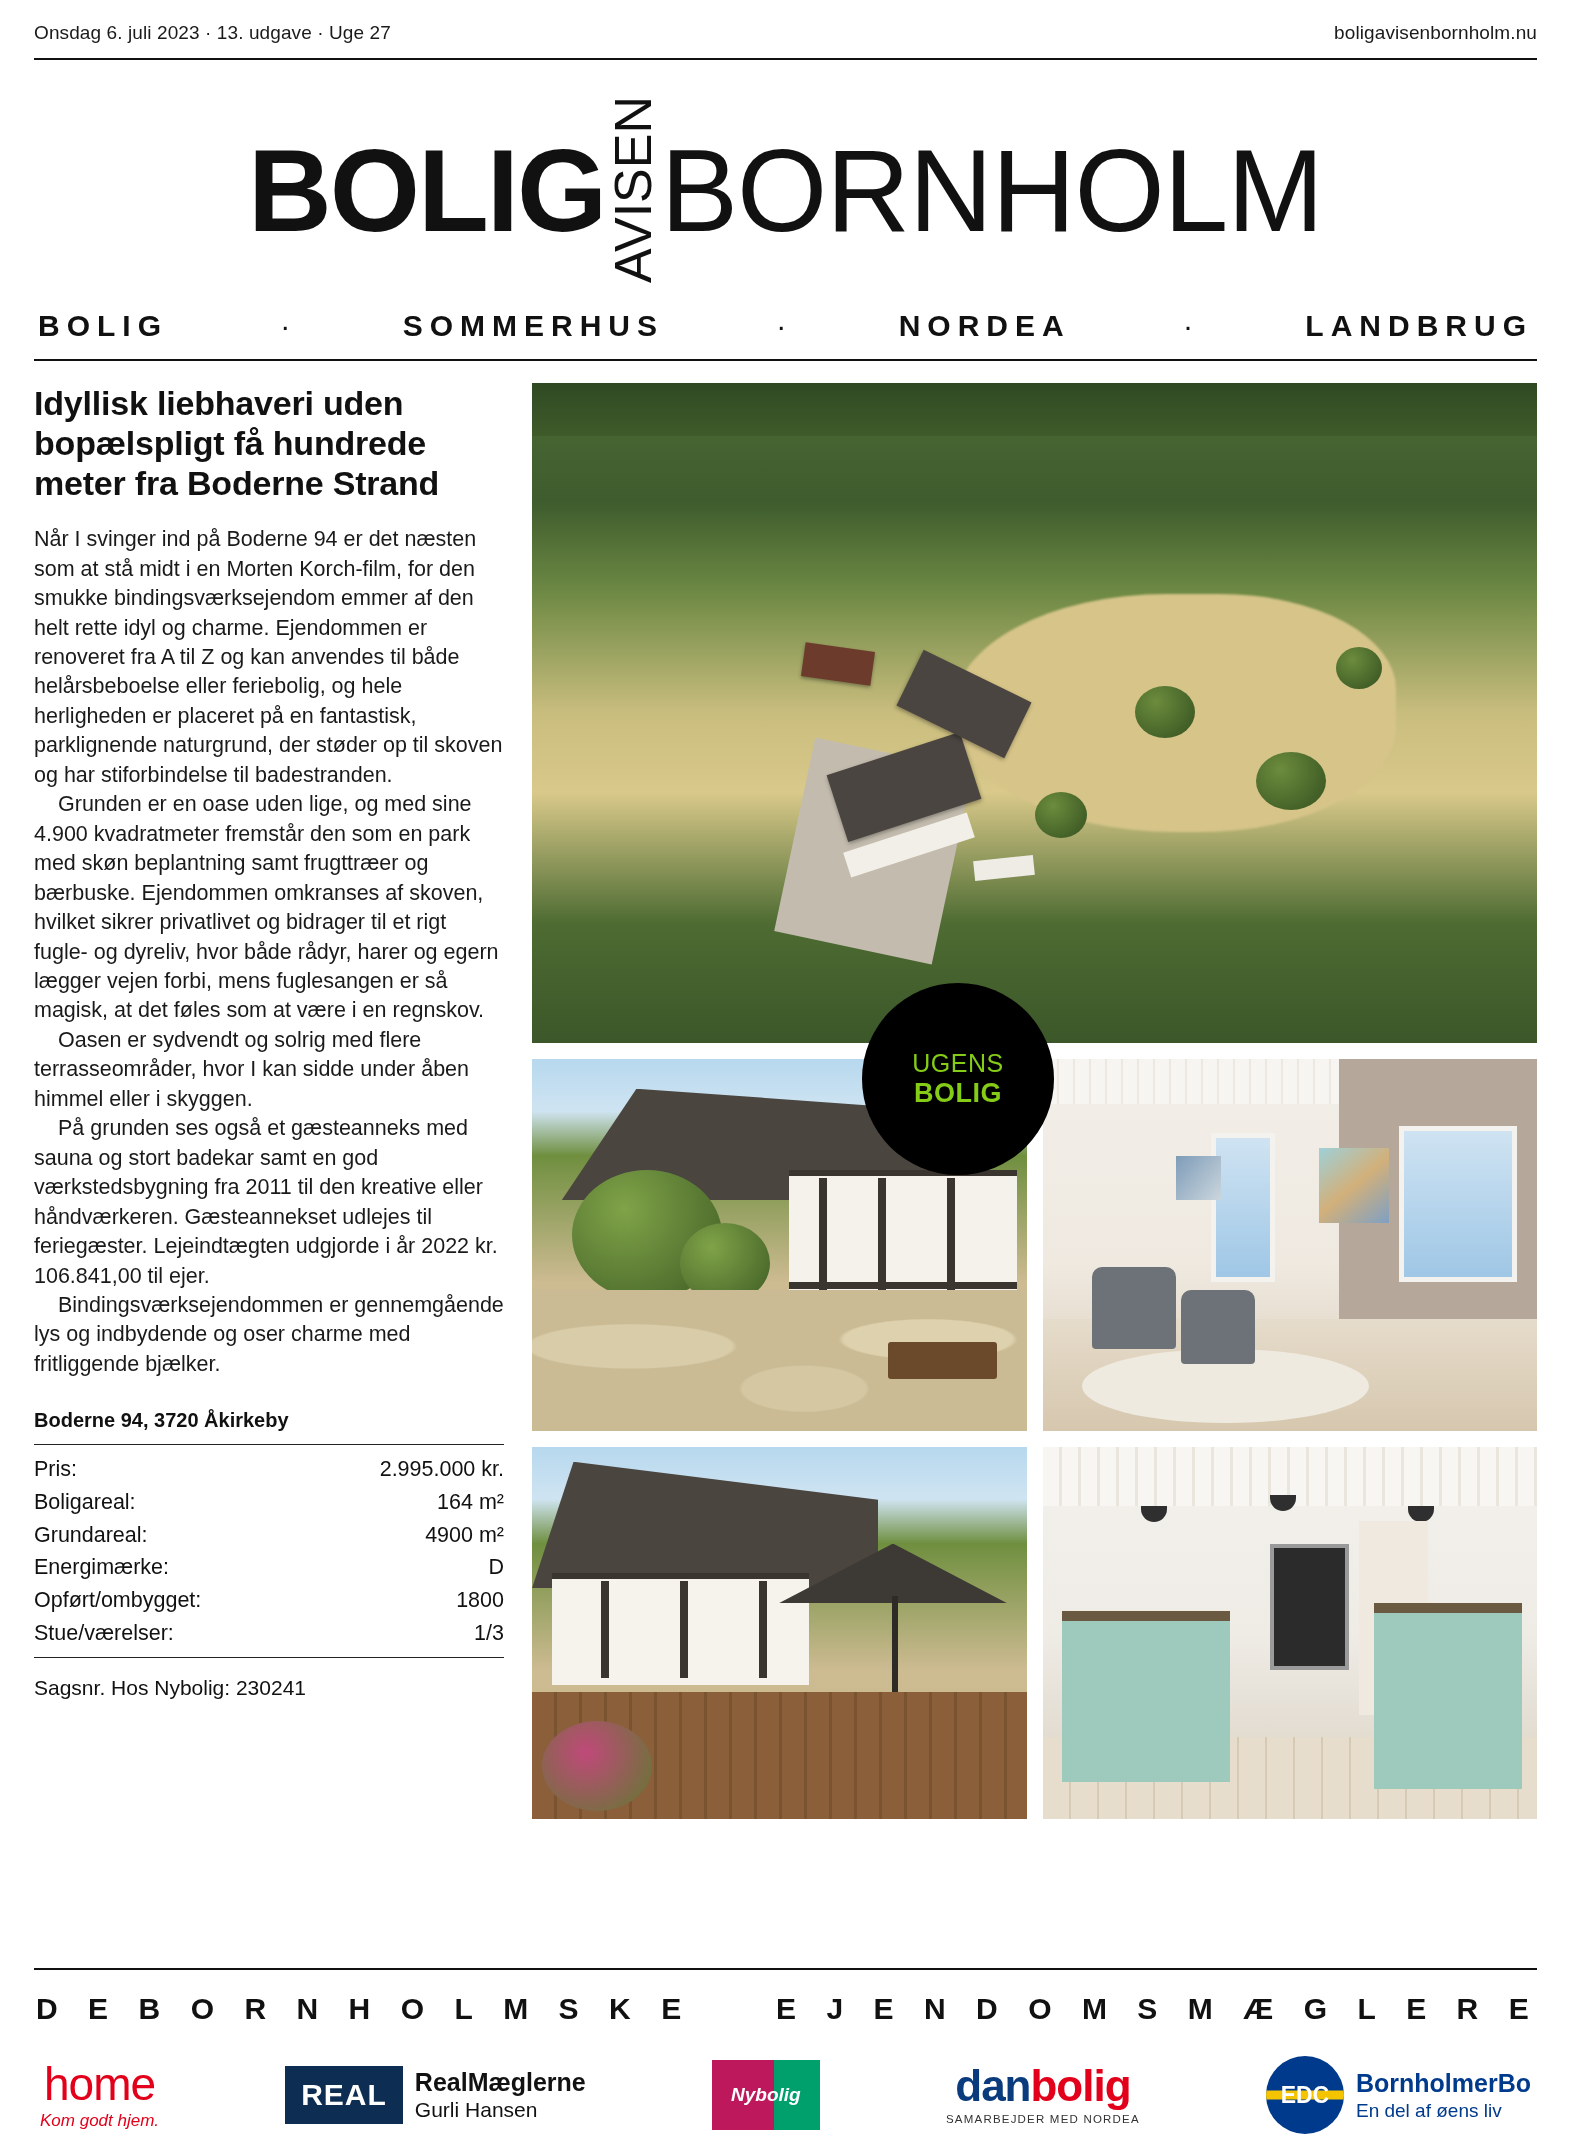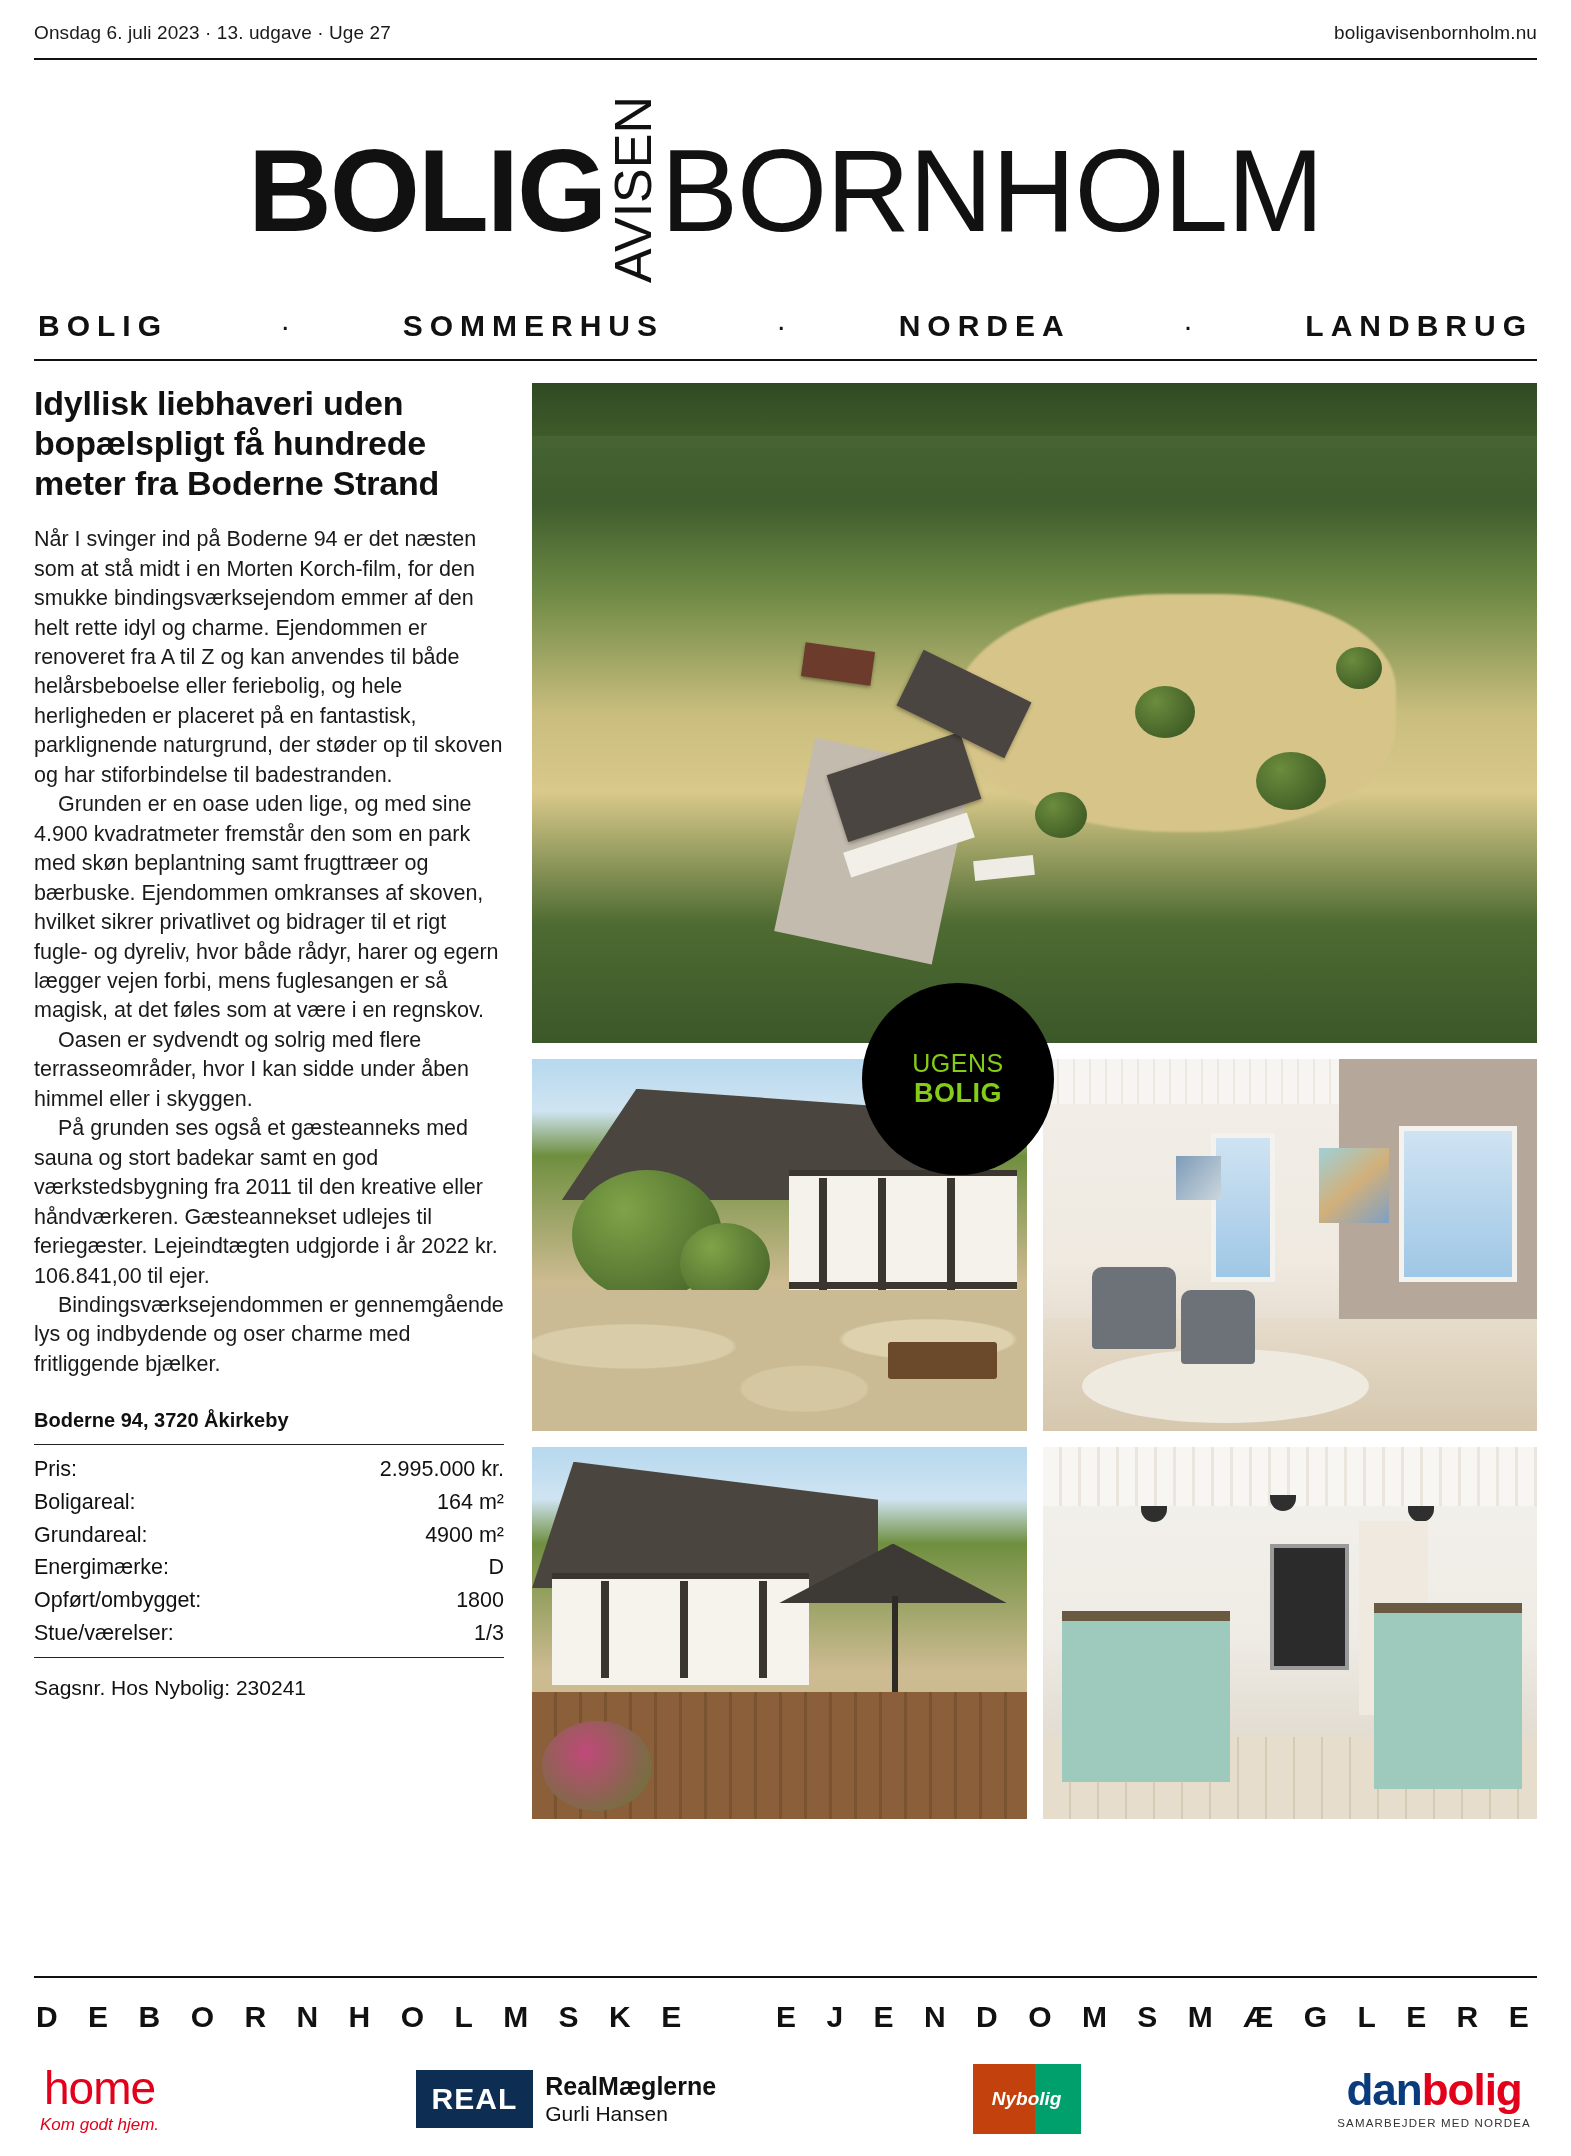--- a/index.html
+++ b/index.html
@@ -188,21 +188,21 @@
 
   .real-box {
     background: #0d2d52; color: #fff; font-weight: 700;
     font-size: 30px; padding: 12px 16px; letter-spacing: 1px;
   }
   .real-text { margin-left: 12px; line-height: 1.2; }
   .real-text .r1 { font-size: 25px; font-weight: 700; }
   .real-text .r2 { font-size: 21px; font-weight: 400; }
 
   .nybolig-box {
-    width: 108px; height: 70px; background: #c2410c; position: relative;
+    width: 108px; height: 70px; background: #be185d; position: relative;
     display: flex; align-items: center; justify-content: center;
   }
   .nybolig-box .green { position: absolute; right: 0; top: 0; width: 46px; height: 70px; background: #00a06d; }
   .nybolig-box span { position: relative; color: #fff; font-size: 19px; font-weight: 700; font-style: italic; z-index: 2; }
 
   .danbolig { line-height: 1; text-align: center; }
   .danbolig .d1 { font-size: 44px; font-weight: 700; color: #0a3c7d; letter-spacing: -1px; }
   .danbolig .d1 .b { color: #e2001a; }
   .danbolig .d2 { font-size: 11.5px; color: #333; letter-spacing: 1.2px; margin-top: 6px; }
 
@@ -485,17 +485,26 @@
 
       <div class="brand">
         <div class="danbolig">
           <div class="d1">
             <span>dan</span><span class="b">bolig</span>
           </div>
           <div class="d2">SAMARBEJDER MED NORDEA</div>
         </div>
       </div>
 
+      <div class="brand">
+        <div class="edc-badge">
+          <span>EDC</span>
+        </div>
+        <div class="edc-text">
+          <div class="e1">BornholmerBo</div>
+          <div class="e2">En del af øens liv</div>
+        </div>
+      </div>
 
     </div>
   </div>
 
 </div>
 
 </body></html>

